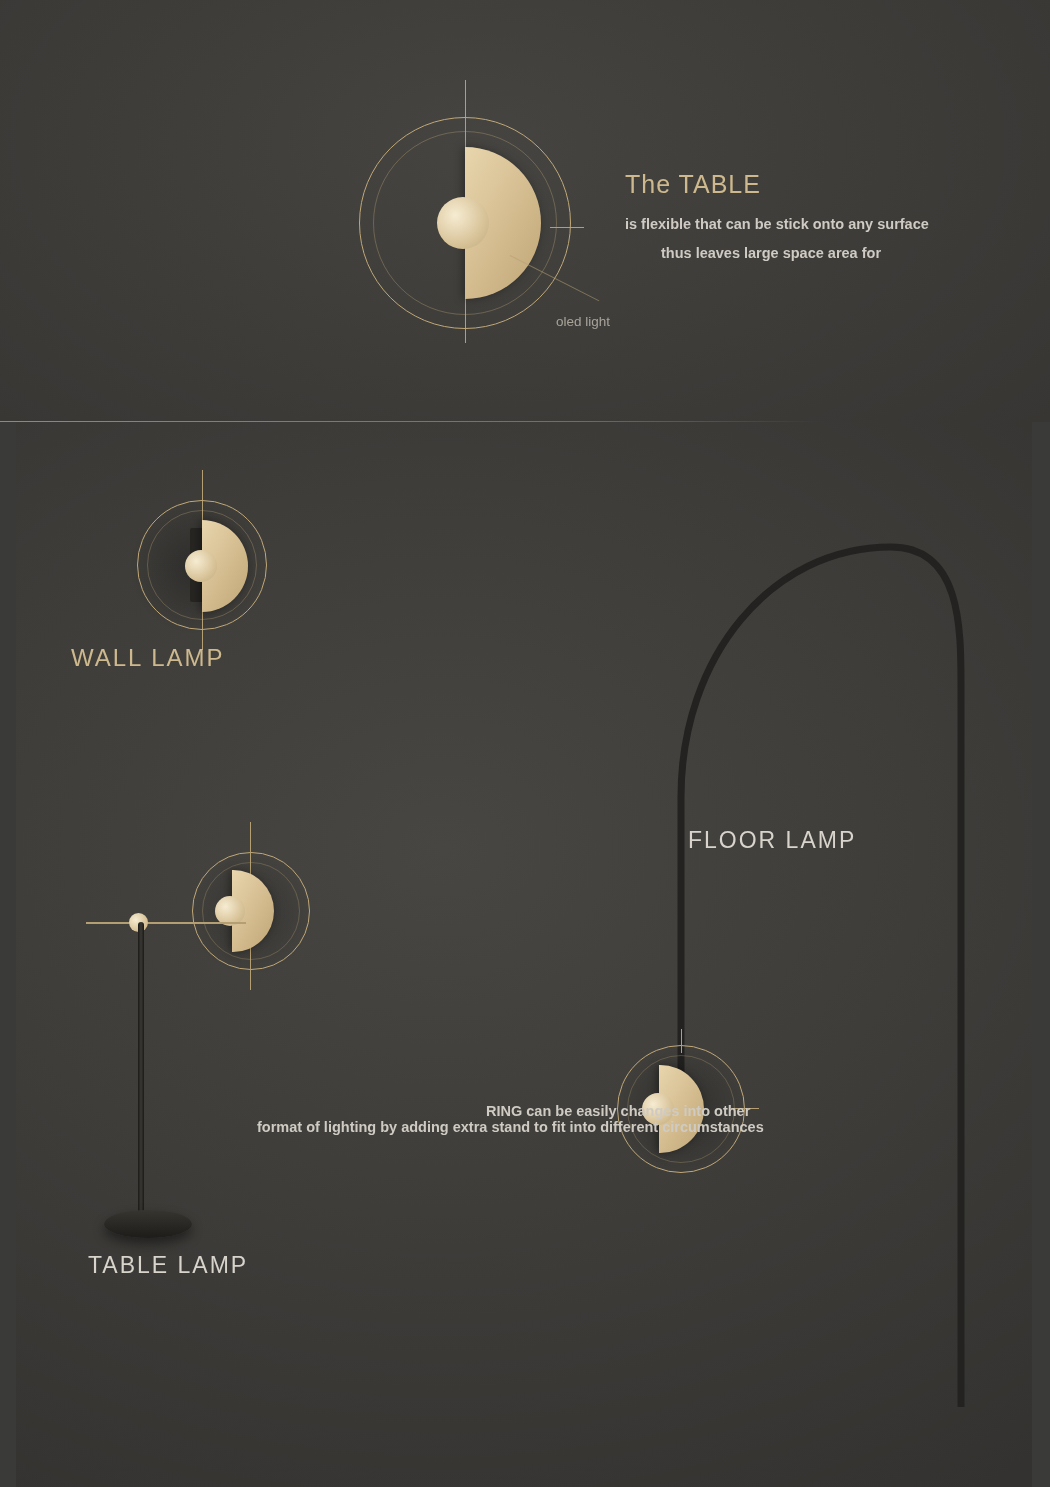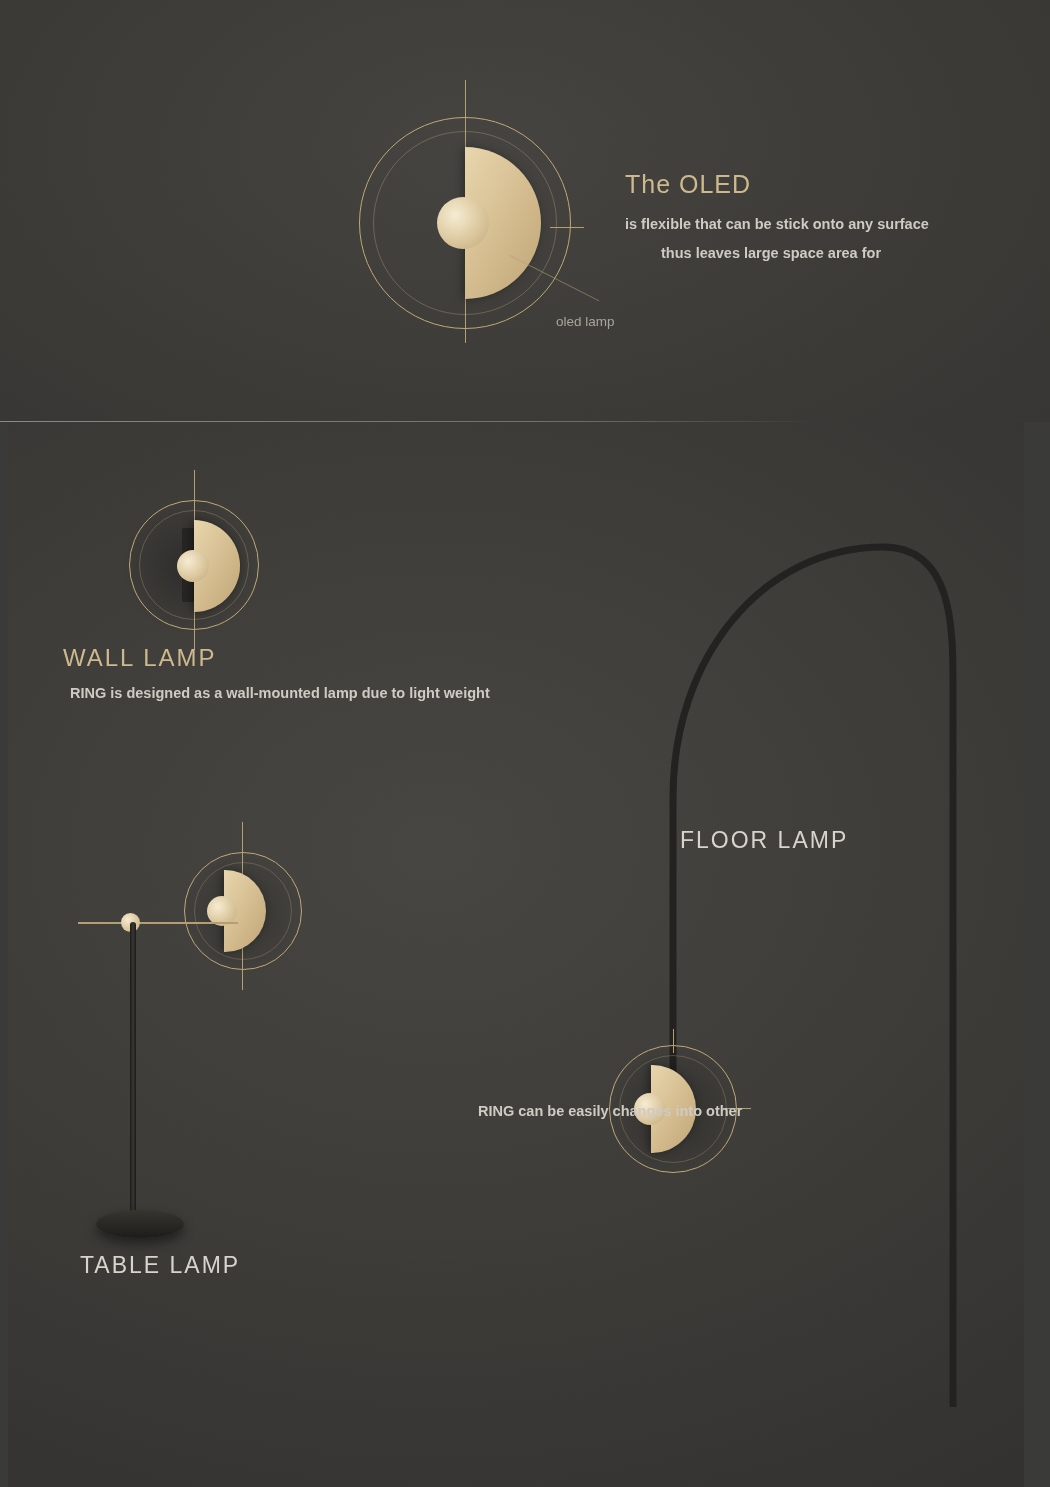--- a/index.html
+++ b/index.html
@@ -27,21 +27,21 @@
   .divider {
     position: absolute;
     left: 0; top: 421px;
     width: 820px; height: 1px;
     background: linear-gradient(to right, rgba(210,205,195,.55) 0%, rgba(210,205,195,.35) 70%, rgba(210,205,195,0) 100%);
   }
 
   
   .panel-bottom {
     position: absolute;
-    left: 8px; top: 422px;
+    left: 16px; top: 422px;
     width: 1016px; height: 1065px;
     background:
       radial-gradient(ellipse 1000px 760px at 42% 40%, #474642 0%, #3e3d3a 48%, #333230 100%);
     overflow: hidden;
   }
 
   
   .heading-gold {
     position: absolute;
     color: #cdb98d;
@@ -116,23 +116,23 @@
                 border-radius:0 76px 76px 0;
                 box-shadow:-2px 0 10px rgba(0,0,0,.35);"></div>
 
     <div class="small-disc" style="left:87px; top:117px; width:52px; height:52px;"></div>
 
     <div class="axis-h" style="left:160px; top:175px; width:100px; height:1px;
                 background:rgba(180,159,114,.55);
                 transform:rotate(27deg); transform-origin:left center;"></div>
   </div>
 
-  <div class="caption-small" style="left:556px; top:314px;">oled lamp</div>
-
-  <div class="heading-gold" style="left:625px; top:170px;">The OLED</div>
+  <div class="caption-small" style="left:556px; top:314px;">oled light</div>
+
+  <div class="heading-gold" style="left:625px; top:170px;">The TABLE</div>
 
   <div class="body-text" style="left:625px; top:211px;">is flexible that can be stick onto any surface</div>
   <div class="body-text" style="left:661px; top:240px;">thus leaves large space area for</div>
 </div>
 
 <div class="divider"></div>
 
 <div class="panel-bottom">
 
   <div class="art" style="left:108px; top:48px; width:160px; height:180px;">
@@ -145,21 +145,20 @@
 
     <div style="position:absolute; left:66px; top:58px; width:14px; height:74px;
                 background:#262522; border-radius:2px;"></div>
     <div class="half-disc" style="left:78px; top:50px; width:46px; height:92px;
                 border-radius:0 46px 46px 0; box-shadow:-2px 0 9px rgba(0,0,0,.4);"></div>
     <div class="small-disc" style="left:61px; top:80px; width:32px; height:32px;"></div>
   </div>
 
   <div class="heading-gold" style="left:55px; top:222px; font-size:24px; letter-spacing:2px;">WALL LAMP</div>
 
-  <div class="body-text" style="left:62px; top:258px;">RING is designed as a wall-mounted lamp due to light weight</div>
 
   <div class="art" style="left:595px; top:85px; width:420px; height:1000px;">
 
     <svg width="420" height="900" style="position:absolute; left:0; top:0;">
       <path d="M 70 600 L 70 290 C 70 150 160 40 280 40 C 350 40 350 120 350 180 L 350 1240" fill="none" stroke="#232220" stroke-width="7" stroke-linecap="round"></path>
     </svg>
 
     <div style="position:absolute; left:0px; top:530px; width:165px; height:140px;">
       <div style="position:absolute; left:2px; top:4px; width:136px; height:136px;
                   border-radius:50%; background:radial-gradient(circle, rgba(0,0,0,.25), rgba(0,0,0,0) 68%);"></div>
@@ -197,13 +196,14 @@
                 background:linear-gradient(to right,#1b1a18,#3a3834,#1b1a18); border-radius:3px;"></div>
 
     <div class="base" style="left:28px; top:388px; width:88px; height:28px; border-radius:50%;
                 background:linear-gradient(to bottom,#36352f,#1d1c1a);
                 box-shadow:0 6px 12px rgba(0,0,0,.45);"></div>
   </div>
 
   <div class="heading-grey" style="left:72px; top:830px; font-size:23px; letter-spacing:2px;">TABLE LAMP</div>
 
   <div class="body-text" style="left:470px; top:666px;margin-top:10px;">RING can be easily changes into other</div>
+  <div class="body-text" style="left:241px; top:692px;">format of lighting by adding extra stand to fit into different circumstances</div>
 </div>
 
 </body></html>

